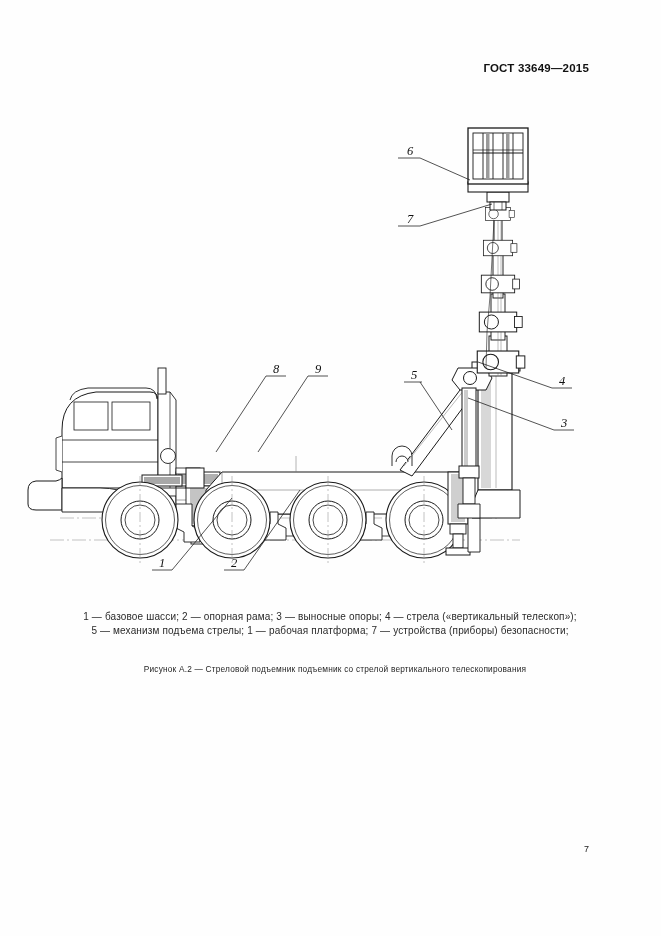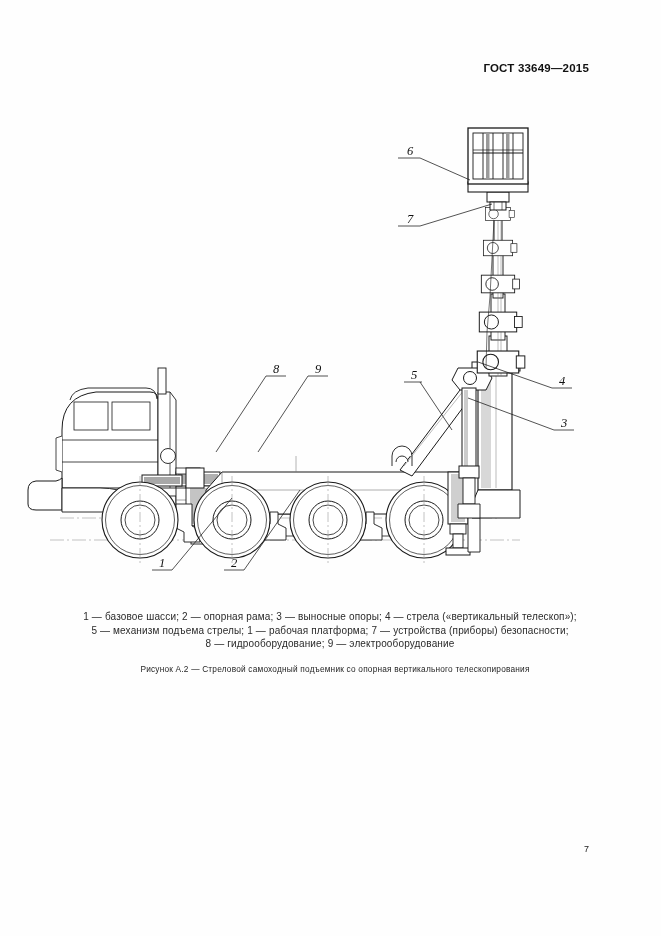--- a/index.html
+++ b/index.html
@@ -326,20 +326,19 @@
         <text class="callout" x="162" y="467" text-anchor="middle">1</text>
         <text class="callout" x="234" y="467" text-anchor="middle">2</text>
       </g>
 
     </svg>
   </div>
 
   <div class="legend">
     <div>1 — базовое шасси; 2 — опорная рама; 3 — выносные опоры; 4 — стрела («вертикальный телескоп»);</div>
     <div>5 — механизм подъема стрелы; 1 — рабочая платформа; 7 — устройства (приборы) безопасности;</div>
-    <div>8 — гидрооборудование; 9 — электрооборудование</div>
   </div>
 
-  <div class="fig-title">Рисунок А.2 — Стреловой самоходный подъемник со опорная вертикального телескопирования</div>
+  <div class="fig-title">Рисунок А.2 — Стреловой подъемник подъемник со стрелой вертикального телескопирования</div>
 
   <div class="page-number">7</div>
 
 </div>
 
 </body></html>

